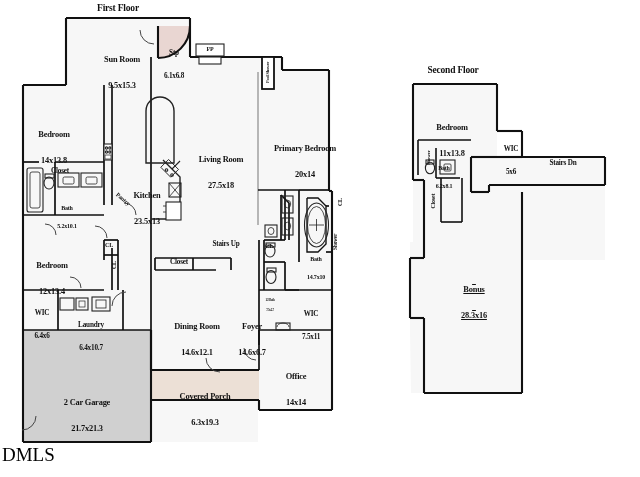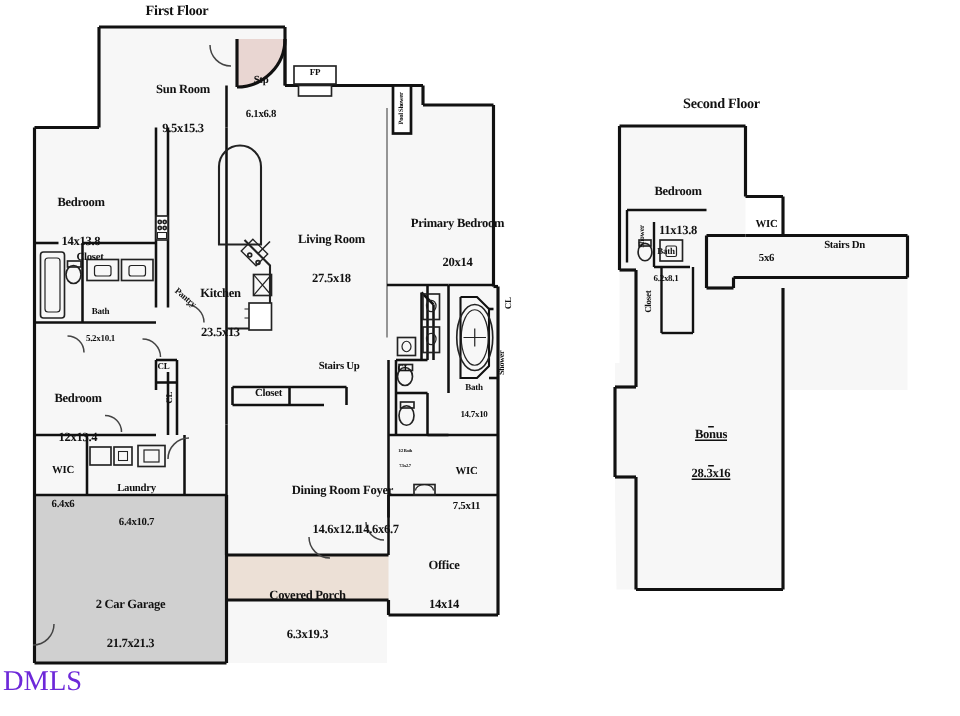--- a/index.html
+++ b/index.html
@@ -40,21 +40,21 @@
     transform-origin: 50% 50%;
   }
   .rot90  { transform: rotate(-90deg); }
   .rot45  { transform: rotate(40deg); }
 
   .watermark {
     position: absolute;
     left: 2px; top: 444px;
     font-family: "Liberation Serif", serif;
     font-size: 19px;
-    color: #6d28d9;
+    color: #000000;
     letter-spacing: 0px;
     font-weight: normal;
   }
 </style>
 </head>
 <body>
 
 <svg id="plan" viewBox="0 0 640 477" xmlns="http://www.w3.org/2000/svg">
   <rect x="0" y="0" width="640" height="477" fill="#ffffff"></rect>
 
@@ -377,21 +377,21 @@
 </div>
 
 <div class="lbl t-room" style="left:37px; top:381px; width:100px;">
   <span class="rm">2 Car Garage</span>
   <span class="dim">21.7x21.3</span>
 </div>
 
 <div class="lbl t-small" style="left:157px; top:259px; width:44px;">Closet</div>
 <div class="lbl t-small" style="left:198px; top:241px; width:56px;">Stairs Up</div>
 
-<div class="lbl t-room" style="left:154px; top:305px; width:86px;text-align:right;">
+<div class="lbl t-room" style="left:154px; top:305px; width:86px;">
   <span class="rm">Dining Room</span>
   <span class="dim">14.6x12.1</span>
 </div>
 
 <div class="lbl t-room" style="left:216px; top:305px; width:72px;">
   <span class="rm">Foyer</span>
   <span class="dim">14.6x6.7</span>
 </div>
 
 <div class="lbl t-room" style="left:157px; top:375px; width:96px;">
@@ -417,21 +417,21 @@
 <div class="lbl t-micro" style="left:256px; top:293px; width:28px;">
   <span class="rm">1/2 Bath</span>
   <span class="dim">7.5x2.7</span>
 </div>
 
 <div class="lbl t-small" style="left:288px; top:296px; width:46px;">
   <span class="rm">WIC</span>
   <span class="dim">7.5x11</span>
 </div>
 
-<div class="lbl t-title" style="left:420px; top:66px; width:122px;">Second Floor</div>
+<div class="lbl t-title" style="left:392px; top:66px; width:122px;">Second Floor</div>
 
 <div class="lbl t-room" style="left:412px; top:106px; width:80px;">
   <span class="rm">Bedroom</span>
   <span class="dim">11x13.8</span>
 </div>
 
 <div class="lbl t-small" style="left:493px; top:131px; width:36px;">
   <span class="rm">WIC</span>
   <span class="dim">5x6</span>
 </div>

